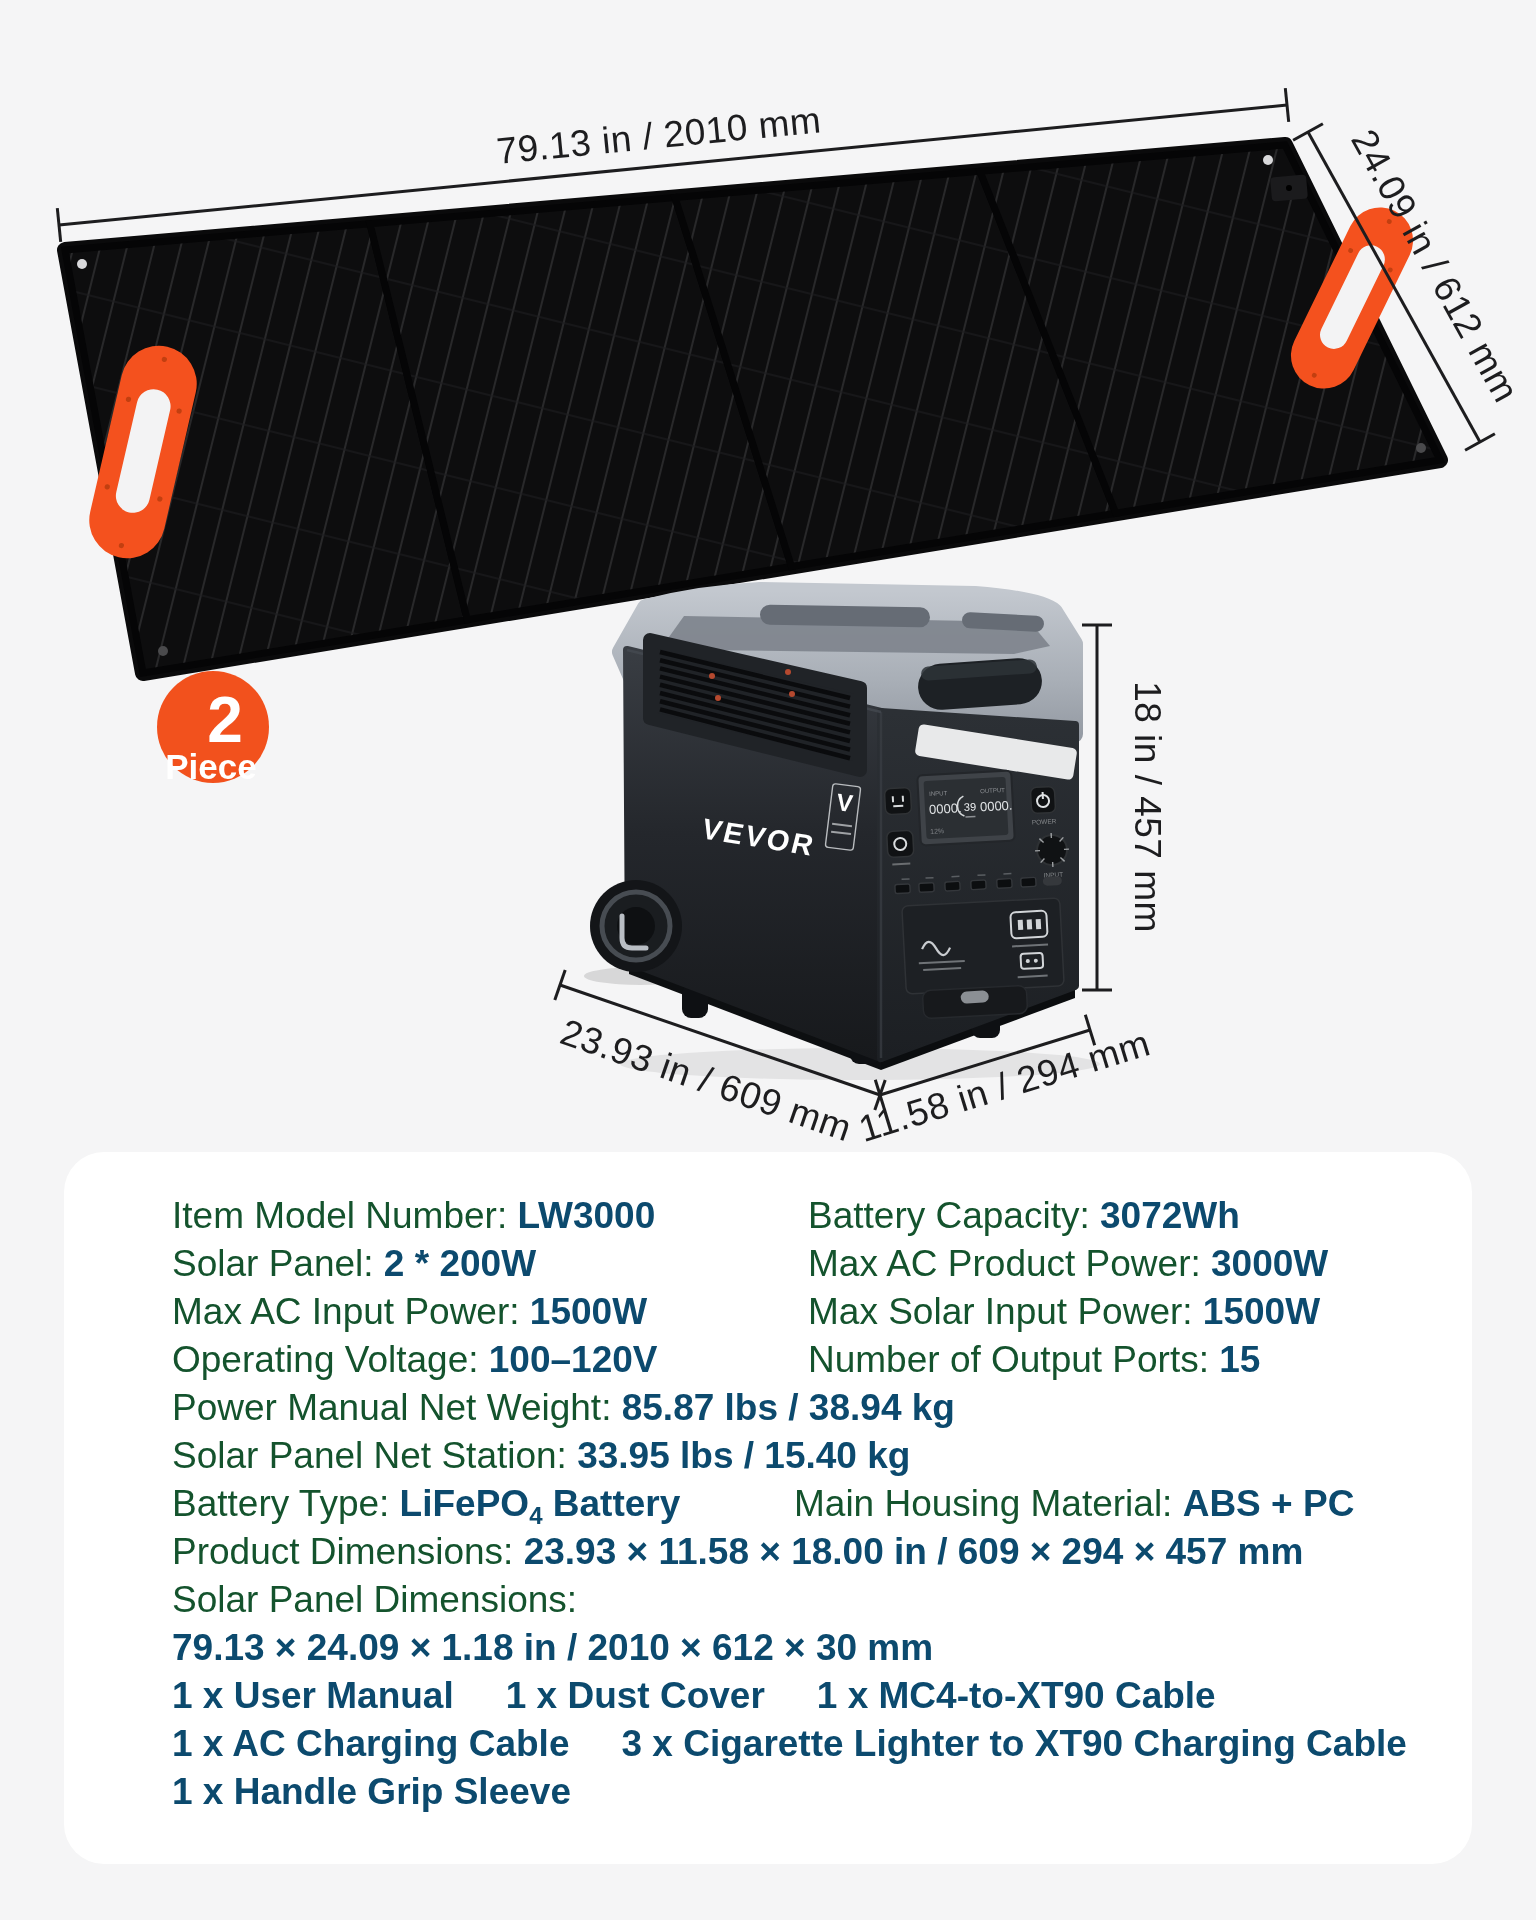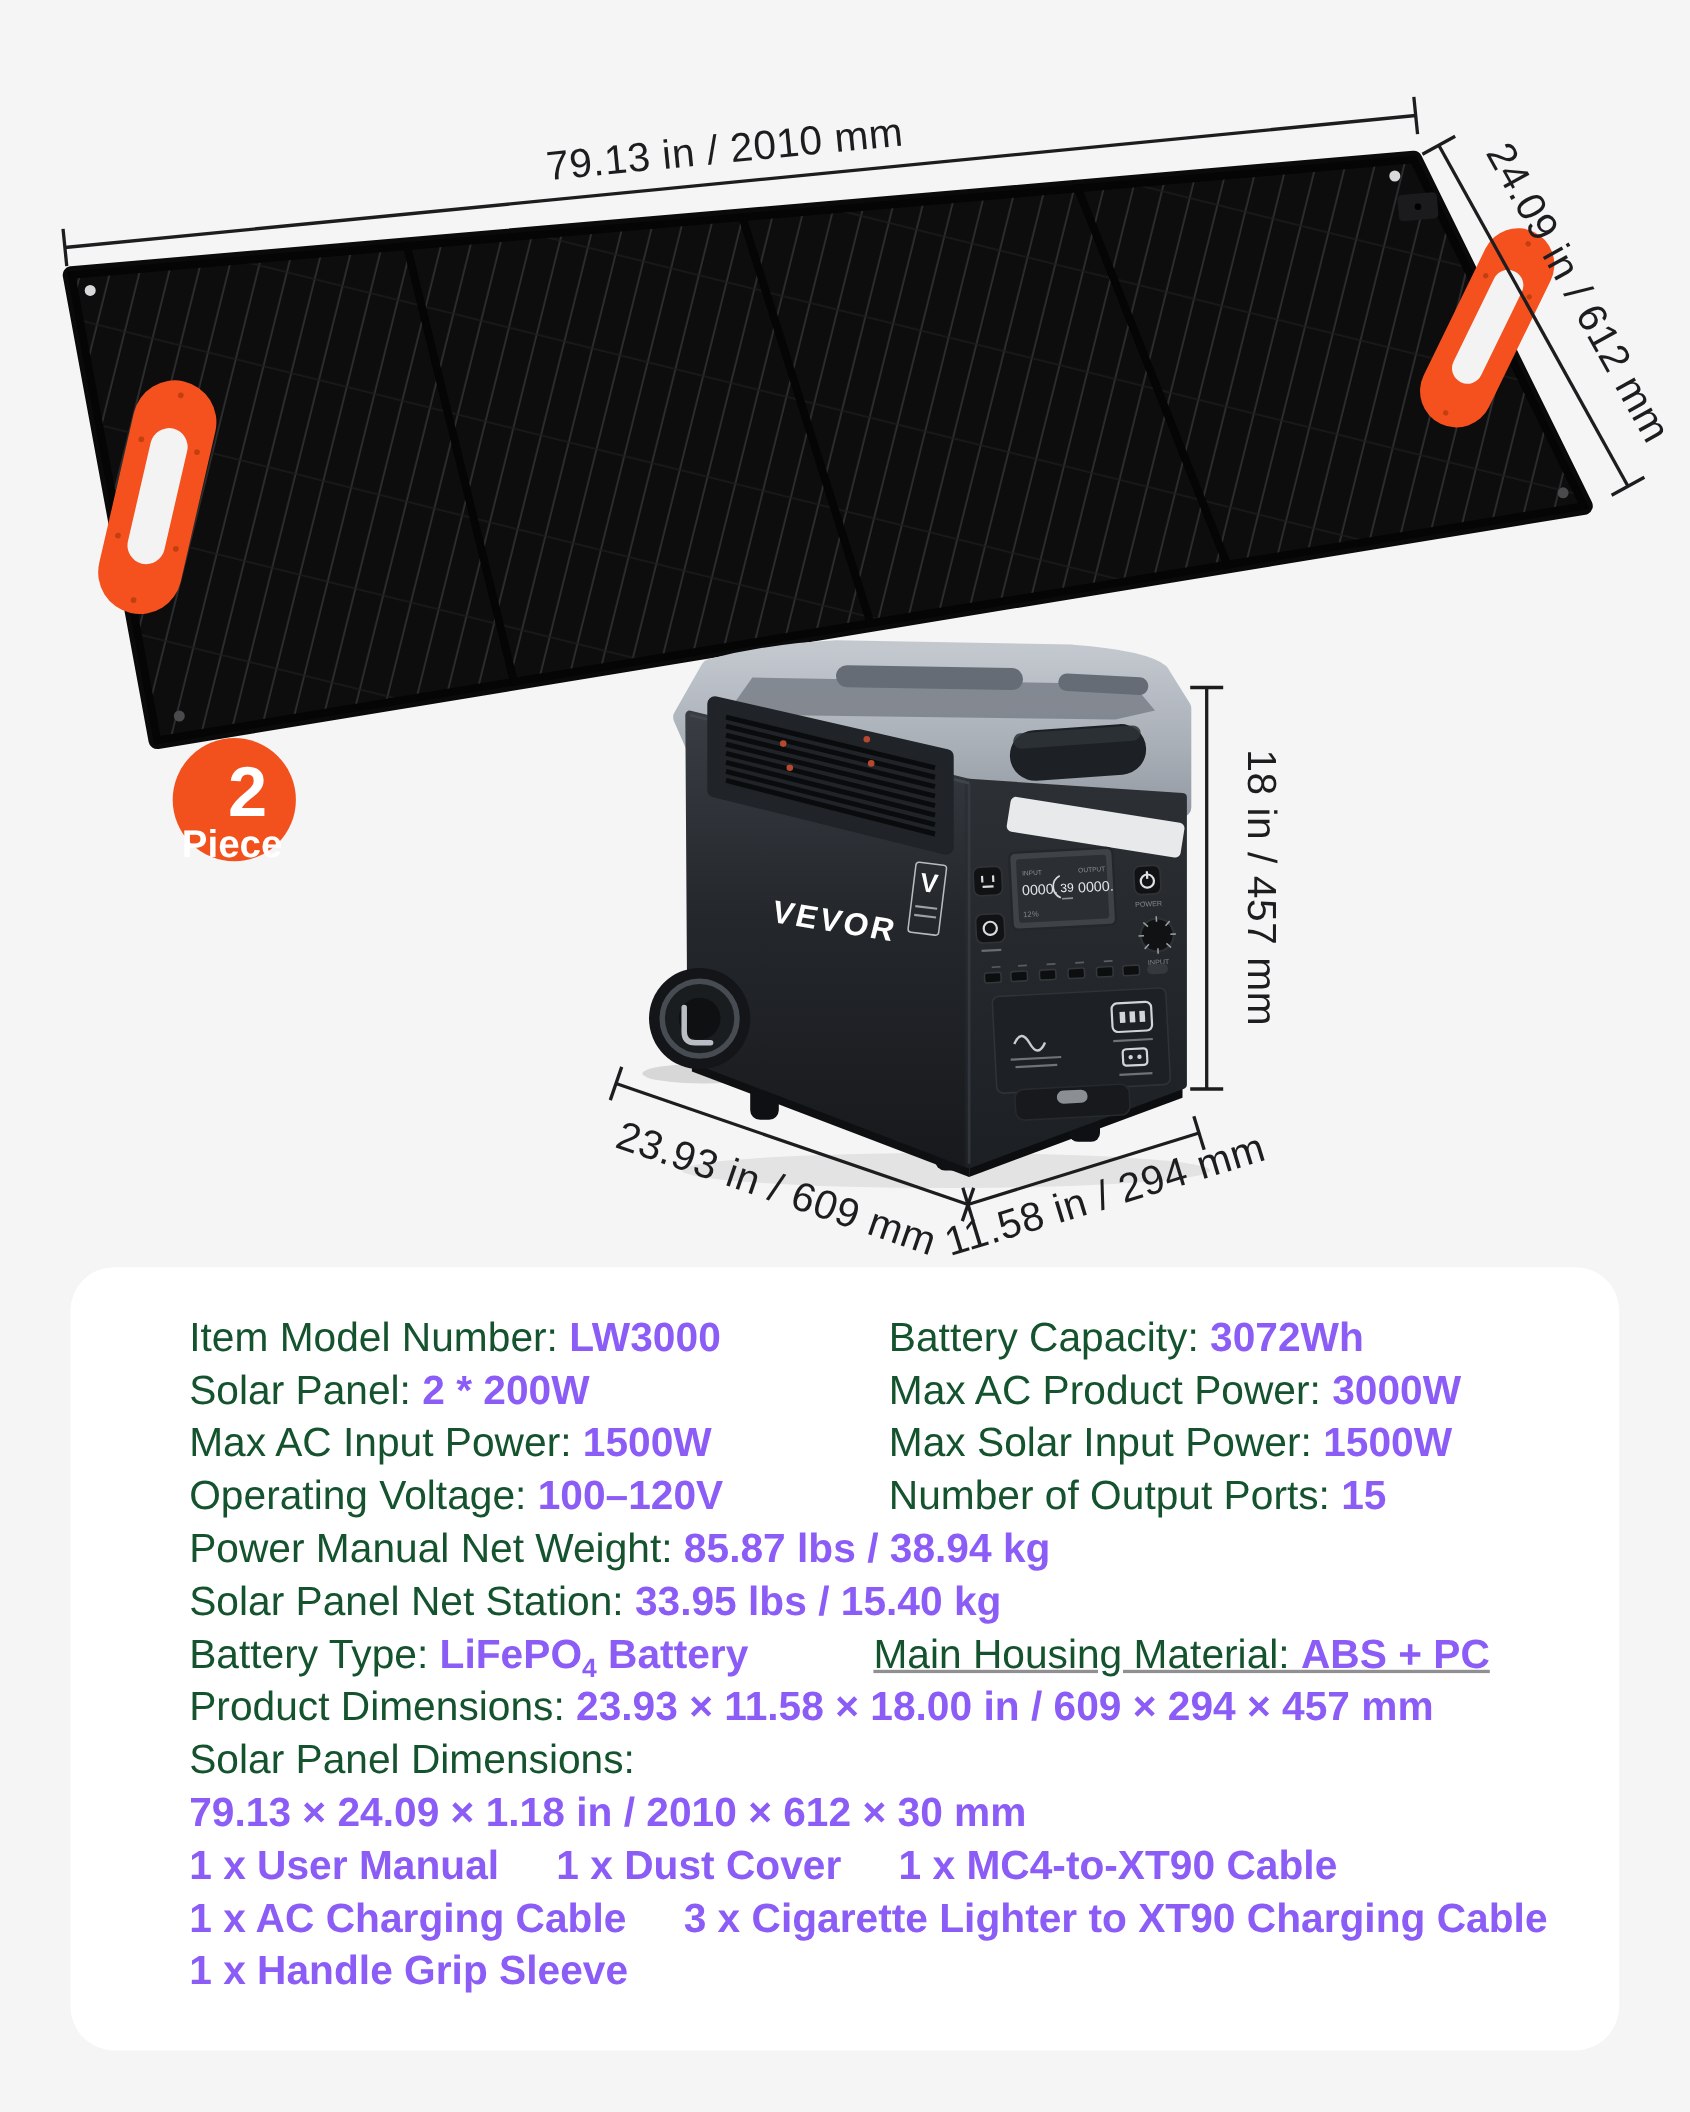--- a/index.html
+++ b/index.html
@@ -11,23 +11,23 @@
   .hero{position:absolute;left:0;top:0;width:1536px;height:1150px;}
   .dim-text{fill:#1d1d1f;font-size:37px;letter-spacing:0.5px;}
   .panel{
     position:absolute;left:64px;top:1152px;width:1408px;height:712px;
     background:#ffffff;border-radius:40px;
     box-sizing:border-box;padding:40px 60px 0 108px;
   }
   .row{height:48px;line-height:48px;position:relative;white-space:nowrap;
        font-size:37px;color:#909092;}
   .lbl{color:#14532d;}
-  .val{color:#8b5cf6;font-weight:bold;}
+  .val{color:#0c4a6e;font-weight:bold;}
   .col2{position:absolute;left:636px;top:0;}
-  .col2b{position:absolute;left:622px;top:0;text-decoration:underline;}
+  .col2b{position:absolute;left:622px;top:0;}
   .acc .val{margin-right:52px;}
   sub{font-size:24px;}
 </style>
 </head>
 <body>
 
 <svg class="hero" viewBox="0 0 1536 1150">
   <defs>
     <pattern id="cells" width="26" height="88" patternUnits="userSpaceOnUse" patternTransform="rotate(14)">
       <rect width="26" height="88" fill="#0d0d0e"></rect>

